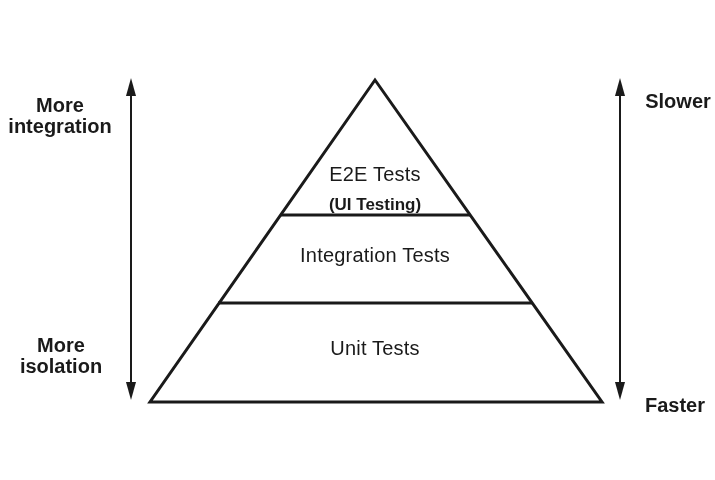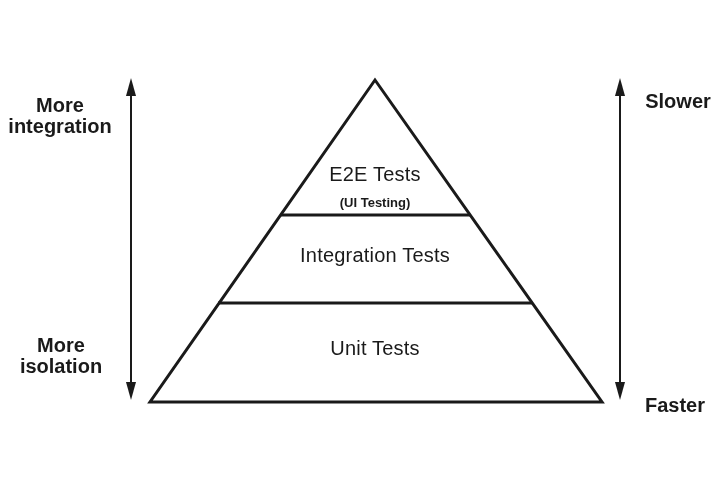--- a/index.html
+++ b/index.html
@@ -26,21 +26,21 @@
     color:var(--ink);
     user-select:none;
   }
   .pyr-label{
     font-size:20px;
     font-weight:400;
     line-height:1.1;
     letter-spacing:0.2px;
   }
   .pyr-sublabel{
-    font-size:13px;
+    font-size:17px;
     font-weight:700;
     line-height:1.1;
   }
   .axis-label{
     font-size:20px;
     font-weight:700;
     line-height:1.05;
   }
   .lbl-e2e{left:375px;top:163px;}
   .lbl-ui{left:375px;top:196px;}

